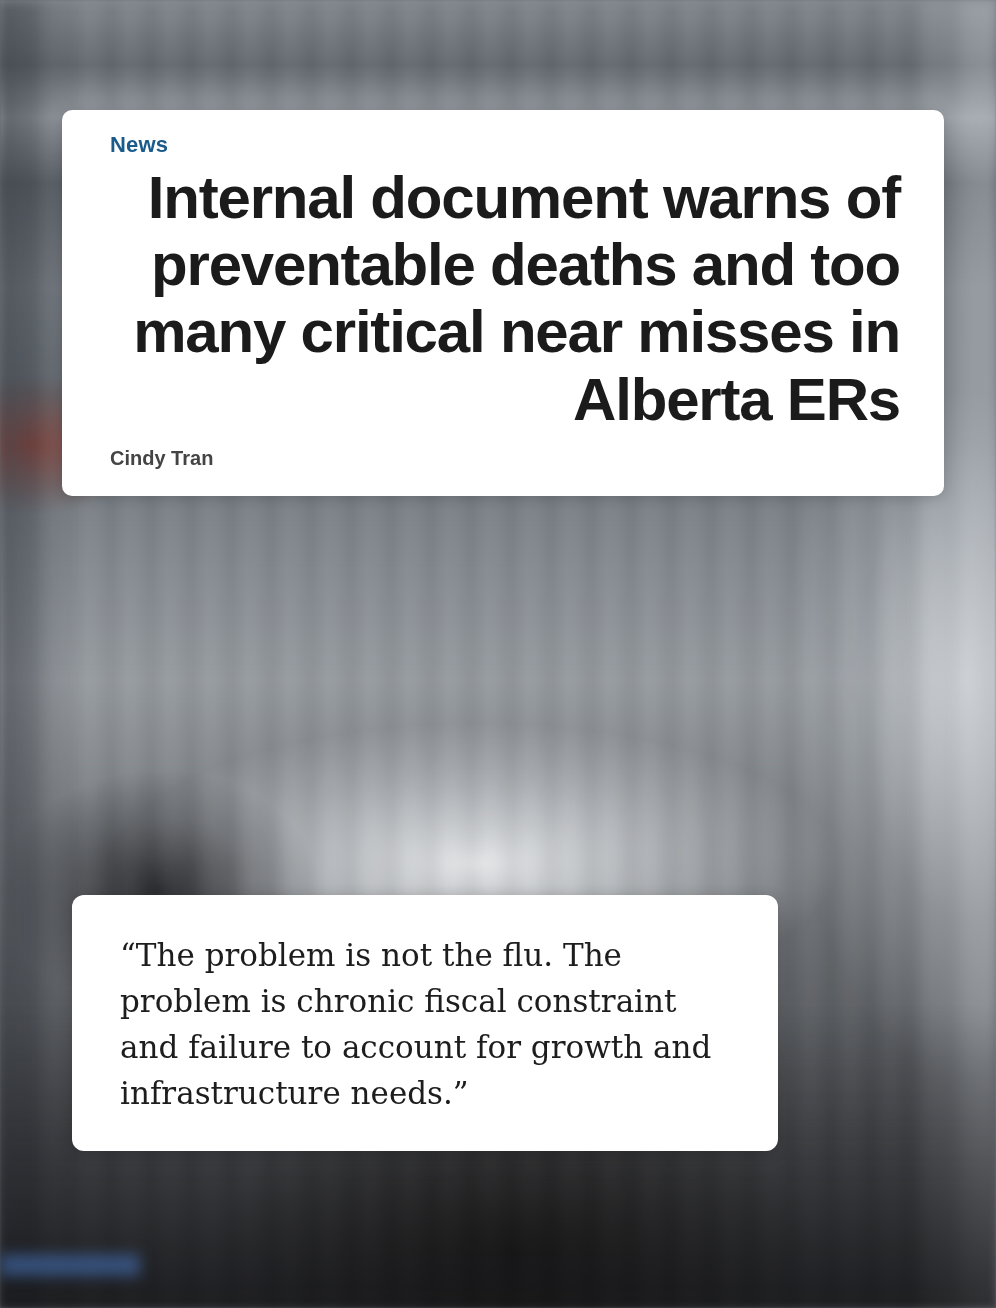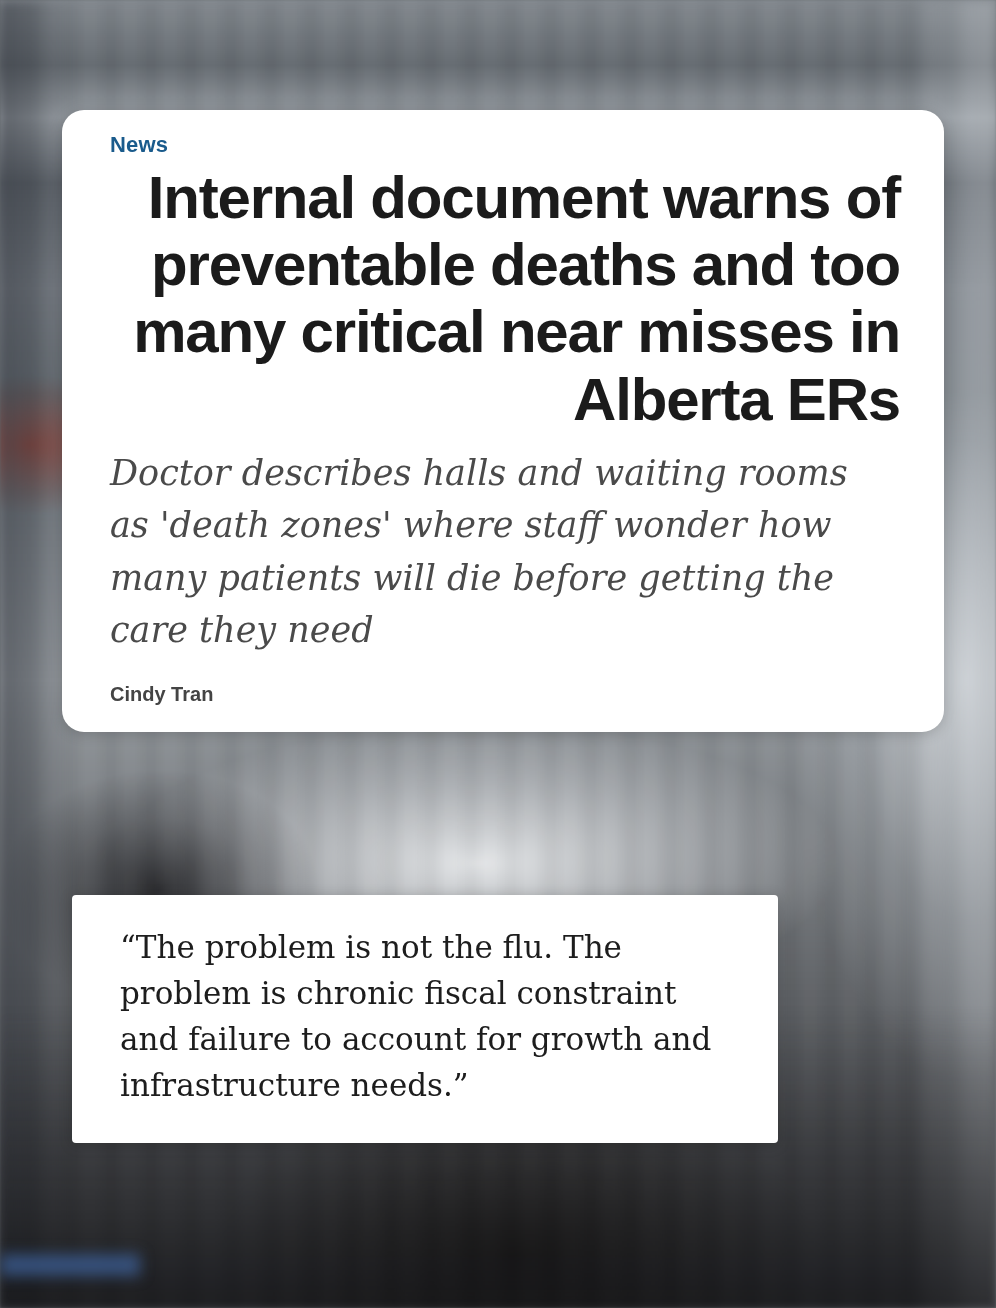--- a/index.html
+++ b/index.html
@@ -63,21 +63,21 @@
     left: 0; bottom: 32px;
     width: 140px; height: 22px;
     background: rgba(60,95,150,0.75);
     filter: blur(7px);
   }
 
   
   .card {
     position: absolute;
     background: #ffffff;
-    border-radius: 22px;
+    border-radius: 10px;
     box-shadow: 0 2px 14px rgba(0,0,0,0.18);
   }
 
   .headline-card {
     left: 62px;
     top: 110px;
     width: 882px;
     padding: 18px 36px 26px 48px;
     box-sizing: border-box;
   }
@@ -117,23 +117,23 @@
     font-weight: 700;
     font-size: 20px;
     color: #444444;
     margin: 0;
   }
 
   .quote-card {
     left: 72px;
     top: 895px;
     width: 706px;
-    padding: 30px 44px 34px 48px;
+    padding: 38px 44px 34px 48px;
     box-sizing: border-box;
-    border-radius: 4px;
+    border-radius: 12px;
   }
 
   .quote-text {
     font-family: "DejaVu Serif", serif;
     font-size: 31px;
     line-height: 1.48;
     color: #1d1d1d;
     margin: 0;
   }
 </style>
@@ -143,21 +143,20 @@
 <div class="page">
 
   <div class="bg"></div>
   <div class="bg-streaks"></div>
   <div class="bg-dark-bottom"></div>
   <div class="bg-blue-strip"></div>
 
   <div class="card headline-card">
     <div class="kicker">News</div>
     <h1 class="headline">Internal document warns of preventable deaths and too many critical near misses in Alberta ERs</h1>
-    <p class="standfirst">Doctor describes halls and waiting rooms as 'death zones' where staff wonder how many patients will die before getting the care they need</p>
     <p class="byline">Cindy Tran</p>
   </div>
 
   <div class="card quote-card">
     <p class="quote-text">“The problem is not the flu. The problem is chronic fiscal constraint and failure to account for growth and infrastructure needs.”</p>
   </div>
 
 </div>
 
 </body></html>

